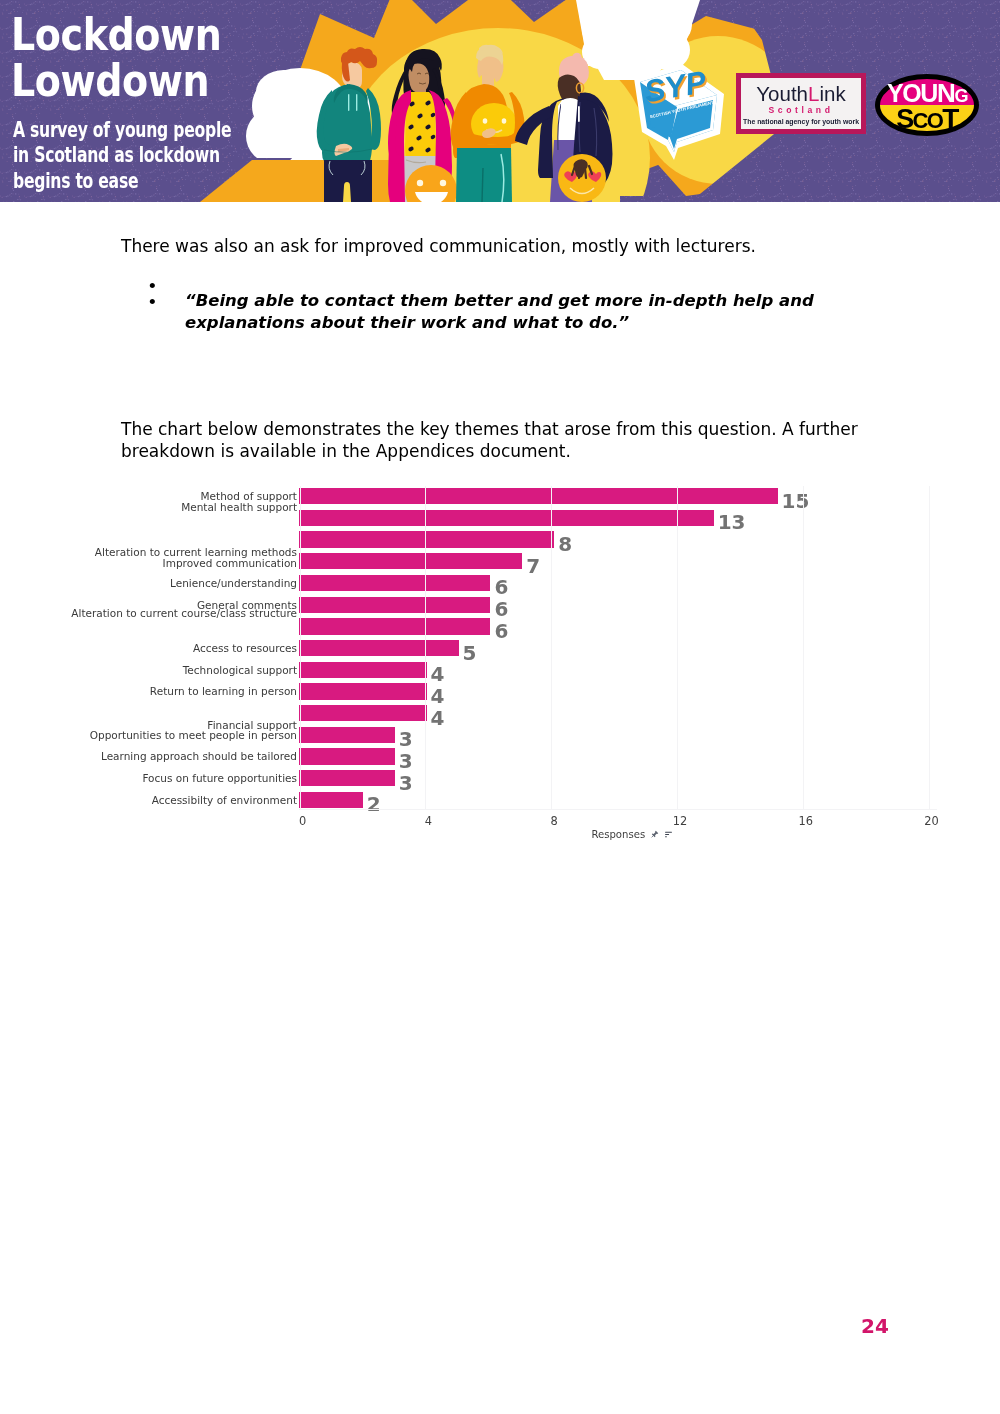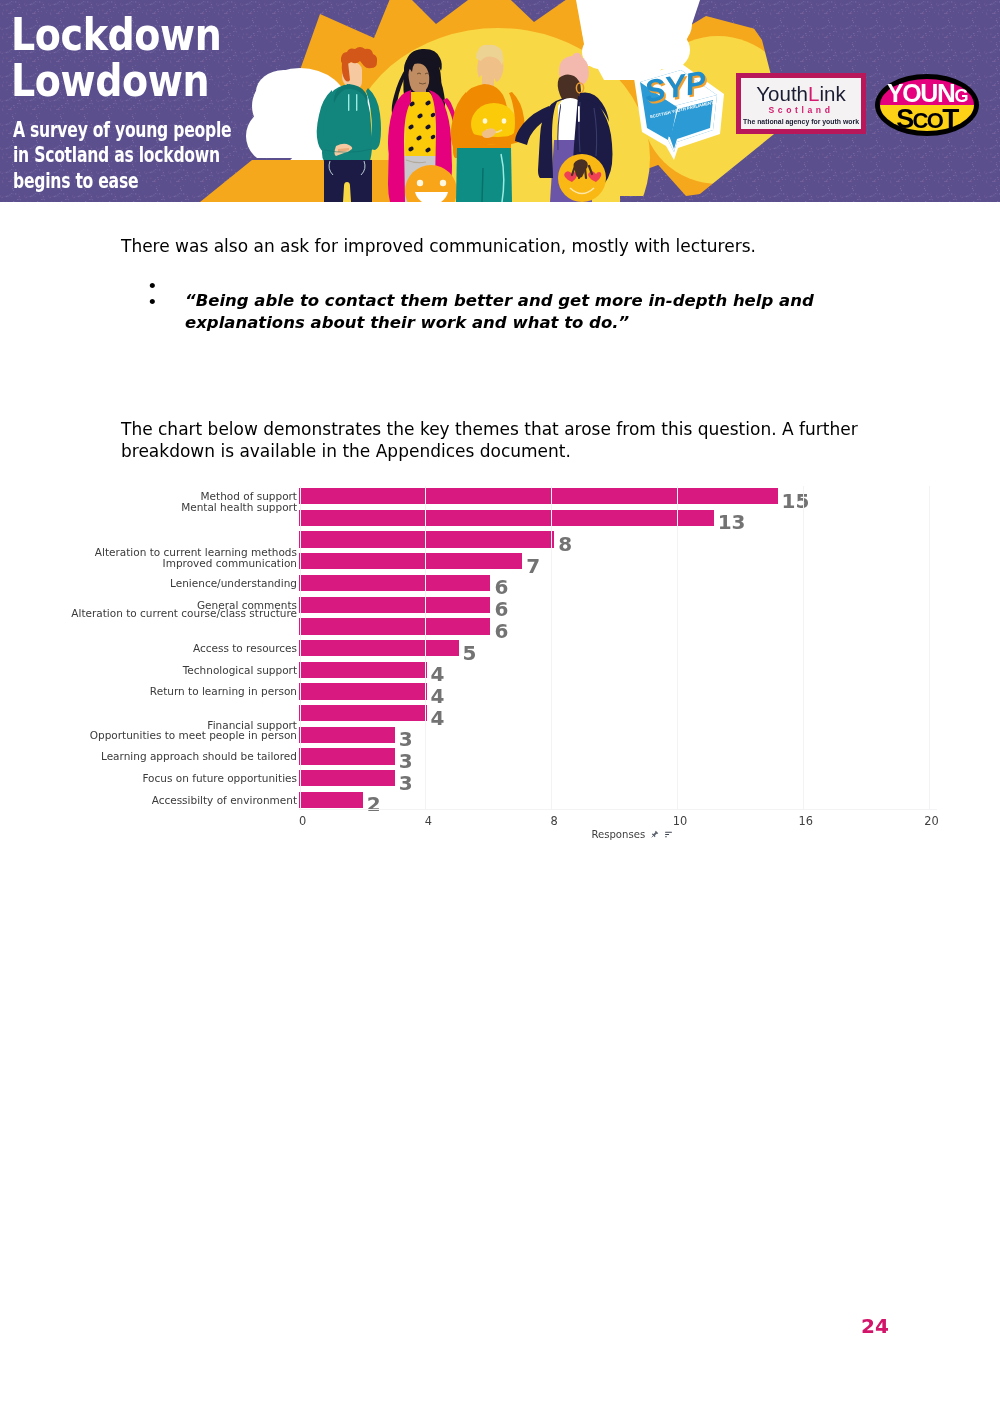--- a/index.html
+++ b/index.html
@@ -399,21 +399,21 @@
           <div class="bval" style="left: 366.8px; top: 314.4px;">2</div>
         </div>
     <div class="xaxis">
           <div class="axisline" style="left: 299.5px; top: 8px; width: 1px; height: 324.2px; opacity: 1;"></div>
           <div class="tick" style="left: 282.5px; top: 336.2px; width: 40px;">0</div>
           <div class="axisline" style="left: 425.3px; top: 8px; width: 1px; height: 324.2px; opacity: 1;"></div>
           <div class="tick" style="left: 408.3px; top: 336.2px; width: 40px;">4</div>
           <div class="axisline" style="left: 551.1px; top: 8px; width: 1px; height: 324.2px; opacity: 1;"></div>
           <div class="tick" style="left: 534.1px; top: 336.2px; width: 40px;">8</div>
           <div class="axisline" style="left: 676.9px; top: 8px; width: 1px; height: 324.2px; opacity: 1;"></div>
-          <div class="tick" style="left: 659.9px; top: 336.2px; width: 40px;">10</div>
+          <div class="tick" style="left: 659.9px; top: 336.2px; width: 40px;">12</div>
           <div class="axisline" style="left: 802.7px; top: 8px; width: 1px; height: 324.2px; opacity: 1;"></div>
           <div class="tick" style="left: 785.7px; top: 336.2px; width: 40px;">16</div>
           <div class="axisline" style="left: 928.5px; top: 8px; width: 1px; height: 324.2px; opacity: 1;"></div>
           <div class="tick" style="left: 911.5px; top: 336.2px; width: 40px;">20</div>
           <div class="axisline" style="left: 299px; top: 331.2px; width: 638px; height: 1px;"></div>
         </div>
     <div class="axistitle">
       <span>Responses</span>
       <svg class="ax-icon" width="9" height="9" viewBox="0 0 16 16">
         <path d="M10.3 1.3 L14.7 5.7 L12.9 7.0 L11.9 6.6 L9.0 9.4 L9.6 11.6 L8.4 12.8 L3.2 7.6 L4.4 6.4 L6.6 7.0 L9.4 4.1 L9.0 3.1 Z" fill="#5d6470"></path>

